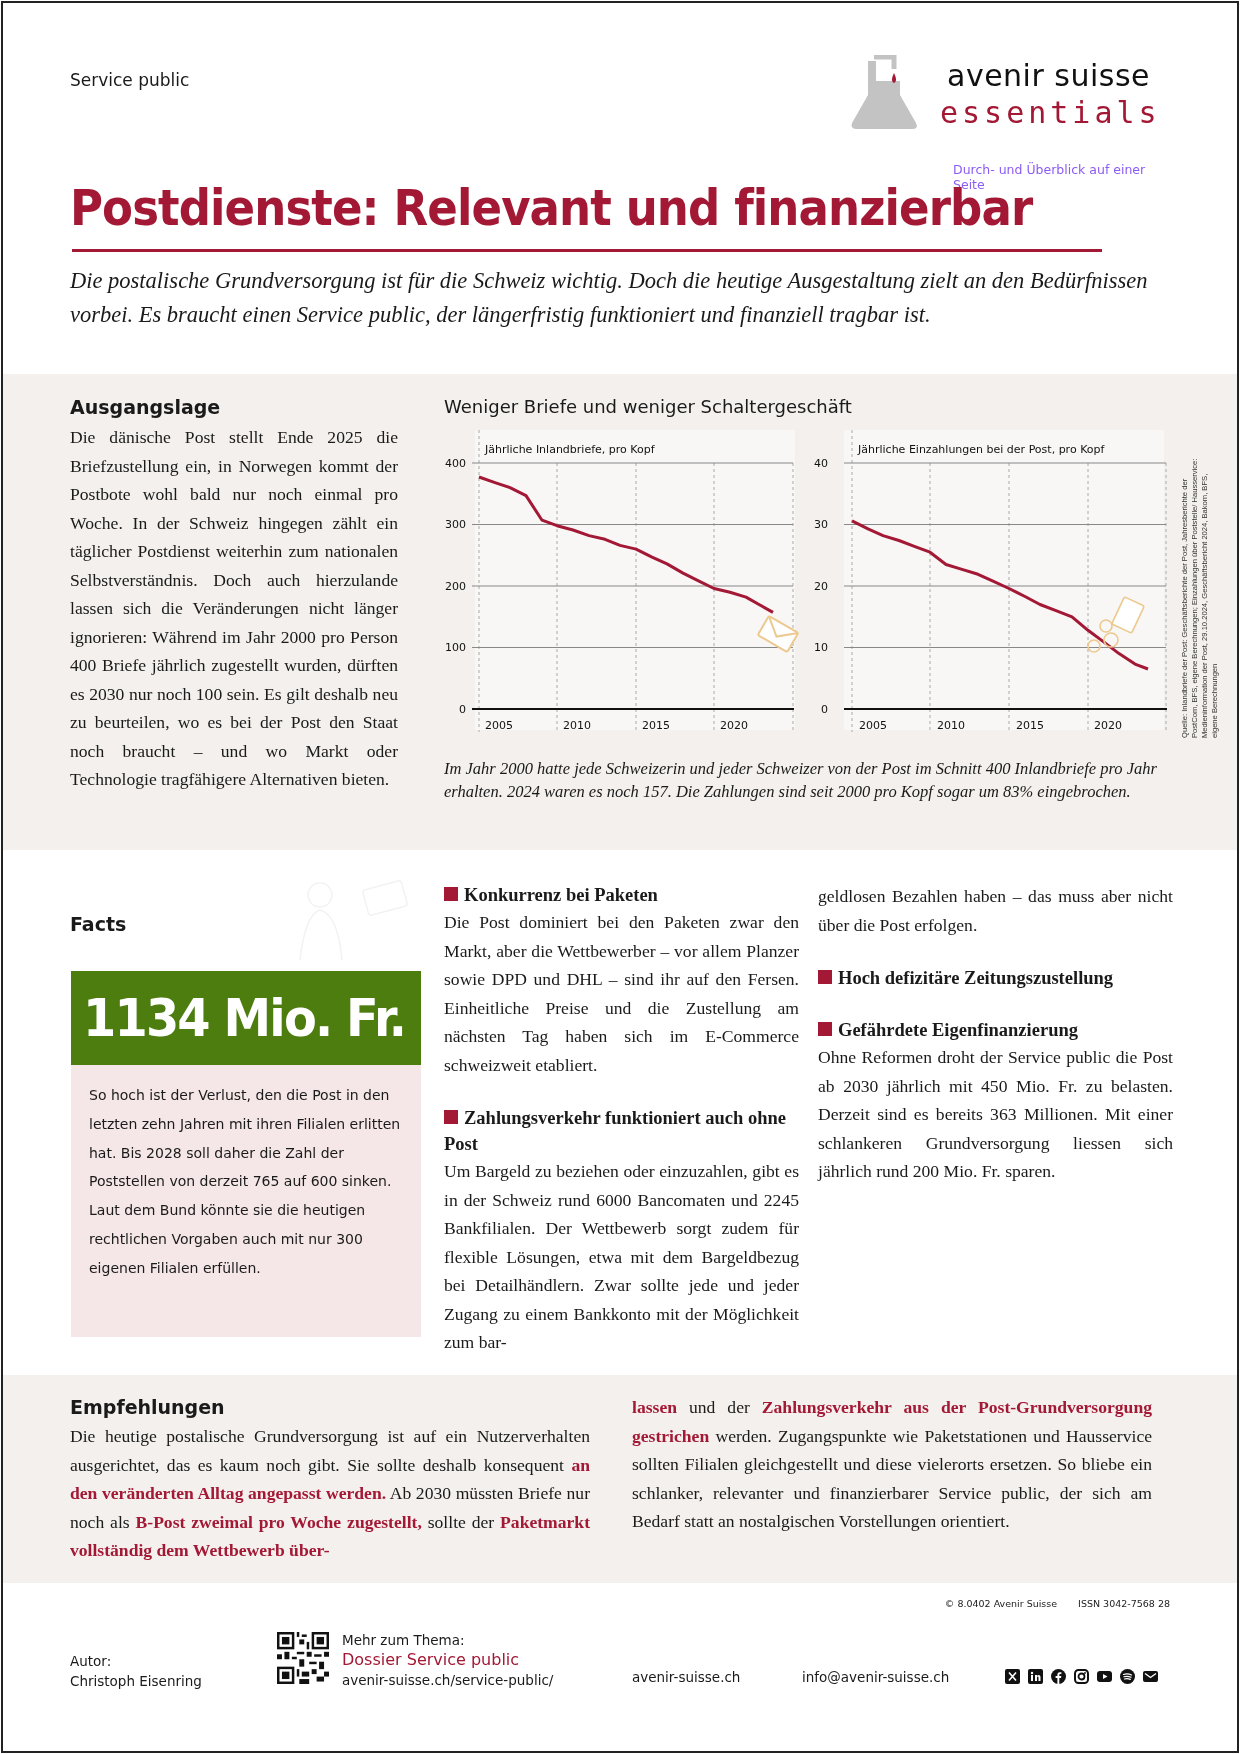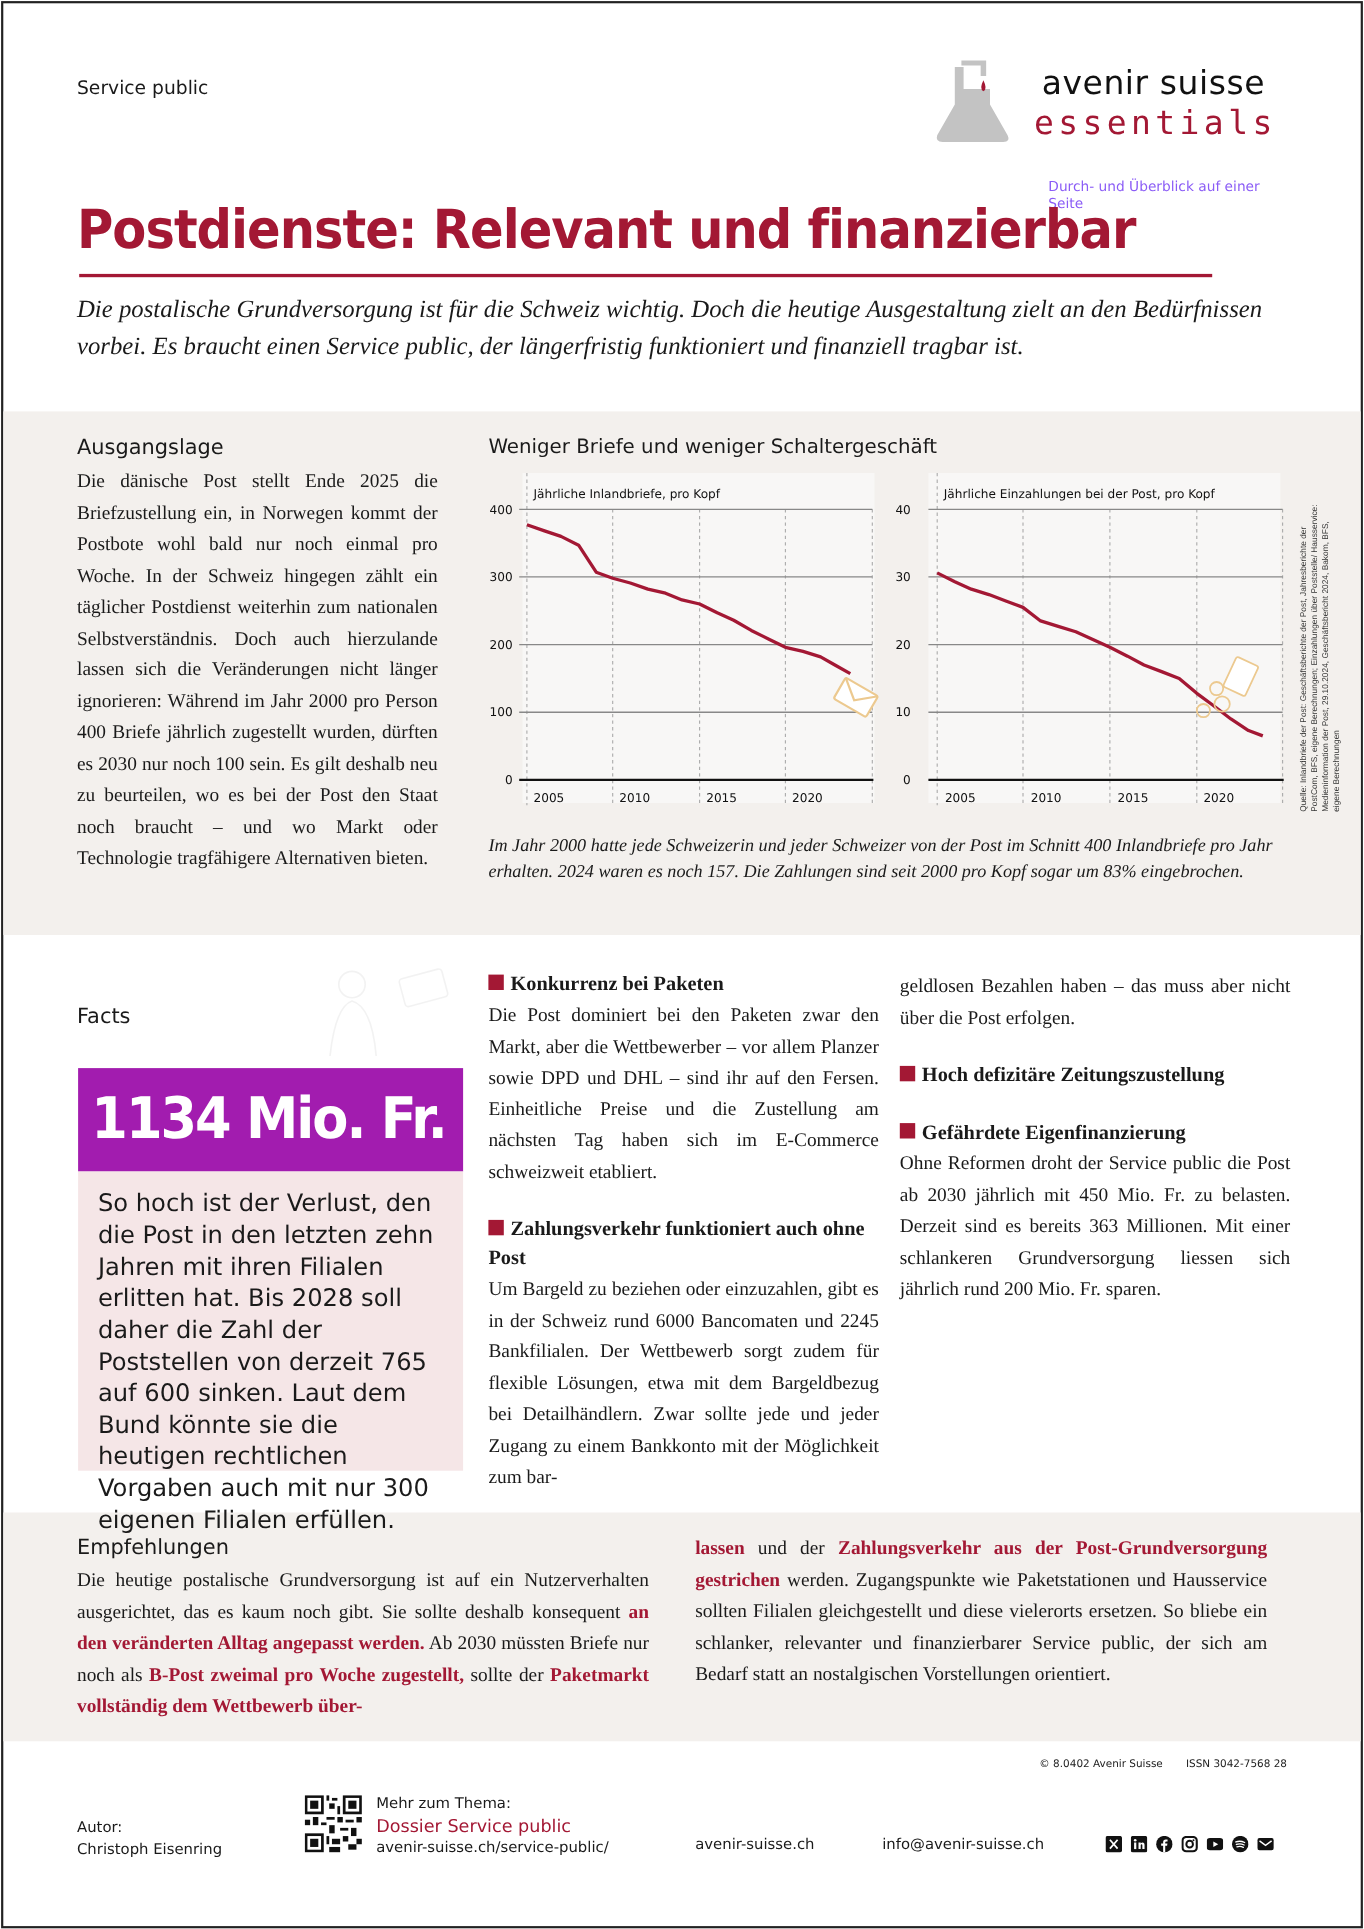--- a/index.html
+++ b/index.html
@@ -15,36 +15,36 @@
   .logo .tag { position: absolute; left: 103px; top: 79px; font-family: "DejaVu Sans", sans-serif; font-size: 12.5px; color: #8b5cf6; margin-top: 28px; }
   .logo svg { position: absolute; left: 0; top: 0; }
 
   .title { position: absolute; left: 70px; top: 180px; font-family: "DejaVu Sans", sans-serif; font-size: 49px; font-weight: 700; color: #a31834; letter-spacing: -1px; transform: scaleX(0.92); transform-origin: left; white-space: nowrap; }
   .title-rule { position: absolute; left: 72px; top: 249px; width: 1030px; height: 3px; background: #a31834; }
   .lead { position: absolute; left: 70px; top: 264px; width: 1130px; font-family: "Liberation Serif", serif; font-style: italic; font-size: 22.5px; line-height: 34px; }
 
   .band1 { position: absolute; left: 3px; top: 374px; width: 1234px; height: 476px; background: #f3f0ed; }
   .band3 { position: absolute; left: 3px; top: 1375px; width: 1234px; height: 208px; background: #f3f0ed; }
 
-  .h2 { font-family: "DejaVu Sans", sans-serif; font-weight: 400; font-size: 19px; }
+  .h2 { font-family: "DejaVu Sans", sans-serif; font-weight: 700; font-size: 19px; }
   .body-text { font-family: "Liberation Serif", serif; font-size: 17.6px; line-height: 28.5px; text-align: justify; hyphens: auto; }
 
   .ausg-title { position: absolute; left: 70px; top: 396px; }
   .ausg-body { position: absolute; left: 70px; top: 423px; width: 328px; }
 
   .chart-title { position: absolute; left: 444px; top: 396px; font-family: "DejaVu Sans", sans-serif; font-size: 18px; font-weight: 500; }
   .chart-svg { position: absolute; left: 430px; top: 430px; }
   .chart-caption { position: absolute; left: 444px; top: 757px; width: 740px; font-family: "Liberation Serif", serif; font-style: italic; font-size: 16.5px; line-height: 23px; }
   .source { position: absolute; left: 1180px; top: 738px; width: 282px; transform: rotate(-90deg); transform-origin: left top; font-family: "Liberation Sans", sans-serif; font-size: 7.6px; line-height: 10px; color: #333; }
 
   .facts-title { position: absolute; left: 70px; top: 913px; }
   .facts-deco { position: absolute; left: 290px; top: 870px; opacity: 0.12; }
-  .big-box { position: absolute; left: 71px; top: 971px; width: 350px; height: 94px; background: #a21caf; color: #fff; font-family: "DejaVu Sans", sans-serif; font-size: 52px; font-weight: 700; letter-spacing: -2px; padding-left: 12px; line-height: 94px; white-space: nowrap; overflow: hidden; }
+  .big-box { position: absolute; left: 71px; top: 971px; width: 350px; height: 94px; background: #4d7c0f; color: #fff; font-family: "DejaVu Sans", sans-serif; font-size: 52px; font-weight: 700; letter-spacing: -2px; padding-left: 12px; line-height: 94px; white-space: nowrap; overflow: hidden; }
   .big-box span { display: inline-block; transform: scaleX(0.92); transform-origin: left; }
-  .pink-box { position: absolute; left: 71px; top: 1065px; width: 350px; height: 272px; background: #f5e6e7; padding: 16px 18px 0 18px; font-family: "DejaVu Sans", sans-serif; font-size: 22px; line-height: 28.8px; color: #1a1a1a; }
+  .pink-box { position: absolute; left: 71px; top: 1065px; width: 350px; height: 272px; background: #f5e6e7; padding: 16px 18px 0 18px; font-family: "DejaVu Sans", sans-serif; font-size: 14px; line-height: 28.8px; color: #1a1a1a; }
 
   .col { position: absolute; width: 355px; }
   .col1 { left: 444px; top: 882px; }
   .col2 { left: 818px; top: 882px; }
   .item-head { font-family: "Liberation Serif", serif; font-weight: 700; font-size: 18.5px; line-height: 26px; }
   .item-head .sq { display: inline-block; width: 14px; height: 14px; background: #a31834; margin-right: 6px; vertical-align: 0px; }
   .gap { height: 26px; }
 
   .emp-title { position: absolute; left: 70px; top: 1396px; }
   .emp-col { position: absolute; width: 520px; }

